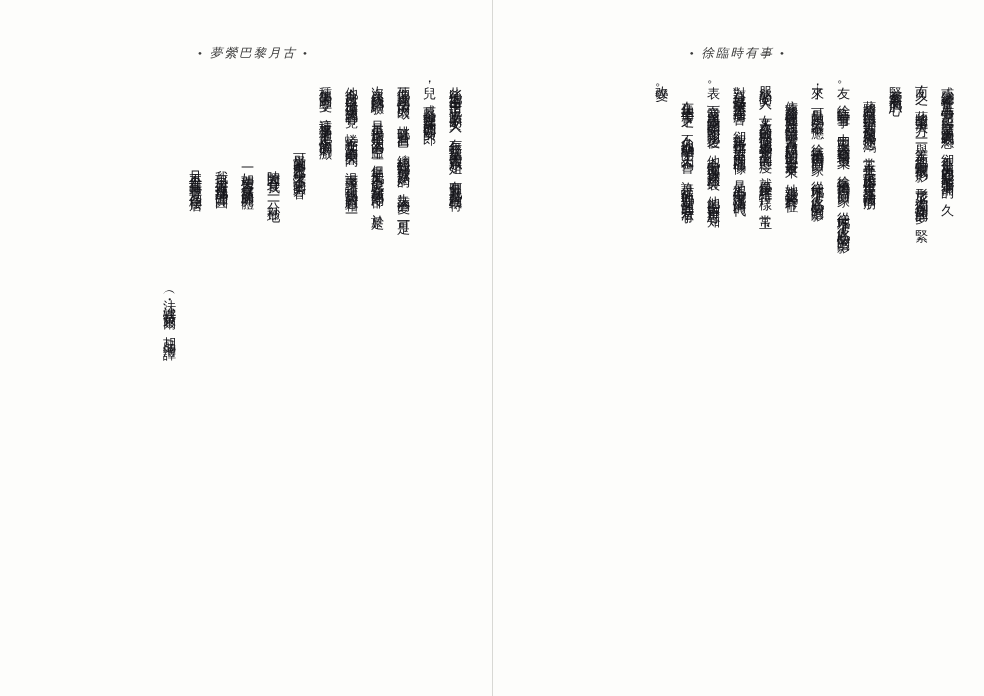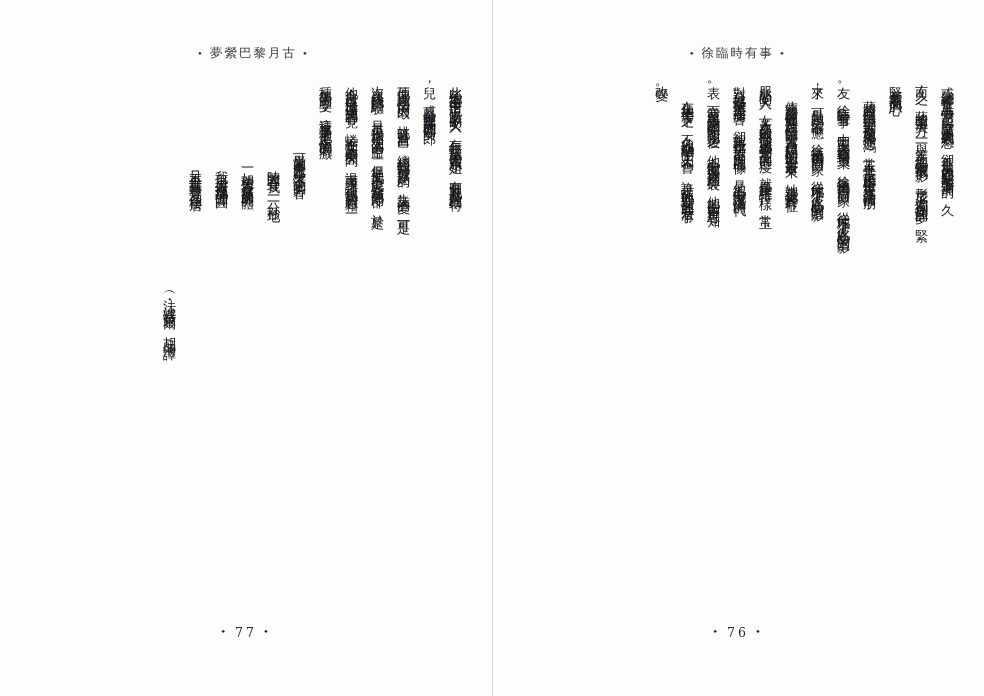--- a/index.html
+++ b/index.html
@@ -56,21 +56,21 @@
     white-space: nowrap;
   }
   .rh-left { left: 168px; }
   .rh-right { right: 168px; }
   .rh-dot {
     display: inline-block;
     margin: 0 5px;
     font-size: 10px;
     color: #3a3a3a;
   }
-  .rh-text { font-size: 12.5px; }
+  .rh-text { font-size: 12.5px; font-style: italic; }
 
   
   .columns {
     position: absolute;
     top: 34px;
     bottom: 0;
     left: 0;
     right: 0;
     display: flex;
     flex-direction: row-reverse;
@@ -136,23 +136,20 @@
         <div class="col">他令自己落於循環式的尋覓，蜷縮在女人的髮夾間，退而求諸一種感官的慰藉，一</div>
         <div class="col">種美學的享受。這種享受予他是永恆的刺激。</div>
         <div class="col poem">可愛的春天已經失落了它的芳香</div>
         <div class="col poem2">時間吞食我，一分一秒地</div>
         <div class="col poem2">一如積雪吞食僵硬的屍體</div>
         <div class="col poem2">我自上方俯視地球的渾圓</div>
         <div class="col poem2">且不再在其中尋覓一個棲居</div>
         <div class="col attrib">（法・波特萊爾　胡品清譯）</div>
       </div>
 
-      <div class="folio">
-        <span class="dot">•</span><span>77</span><span class="dot">•</span>
-      </div>
     </div>
   </div>
 
   <div class="page">
     <div class="page-inner">
 
       <div class="running-head rh-right">
         <span class="rh-dot">•</span>
         <span class="rh-text">徐臨時有事</span>
         <span class="rh-dot">•</span>
@@ -166,19 +163,16 @@
         <div class="col">友。徐臨時有事，由常玉與蔣到菜場買菜。徐氣憤得獨自回家，從此埋下了彼此心中的陰影。</div>
         <div class="col">來了，可是賊門久敲不應，徐氣憤得獨自回家，從此埋下了彼此心中的陰影。</div>
         <div class="col indent1">依蔣碧薇的性格及在回憶錄中曾為自己綽約的風姿自豪看來，她該是屬於有征</div>
         <div class="col">服慾的女人。女人天稟的敏感性使她感覺到常玉的態度，就像少年維特一樣，常玉</div>
         <div class="col">對這分感情雖然矛盾痛苦，卻把蔣視作可望不可卽的偶像，是他心中純潔溫情的代</div>
         <div class="col">表。而當蔣與張的關係明朗化之後，他心中的偶像猝然碎裂，他的失望可想可知。</div>
         <div class="col indent1">在失望痛苦之下，不久他就離開了「天狗會」，許是從此他對女性的看法有了</div>
         <div class="col">改變。</div>
       </div>
 
-      <div class="folio">
-        <span class="dot">•</span><span>76</span><span class="dot">•</span>
-      </div>
     </div>
   </div>
 
 </div>
 
 </body></html>

